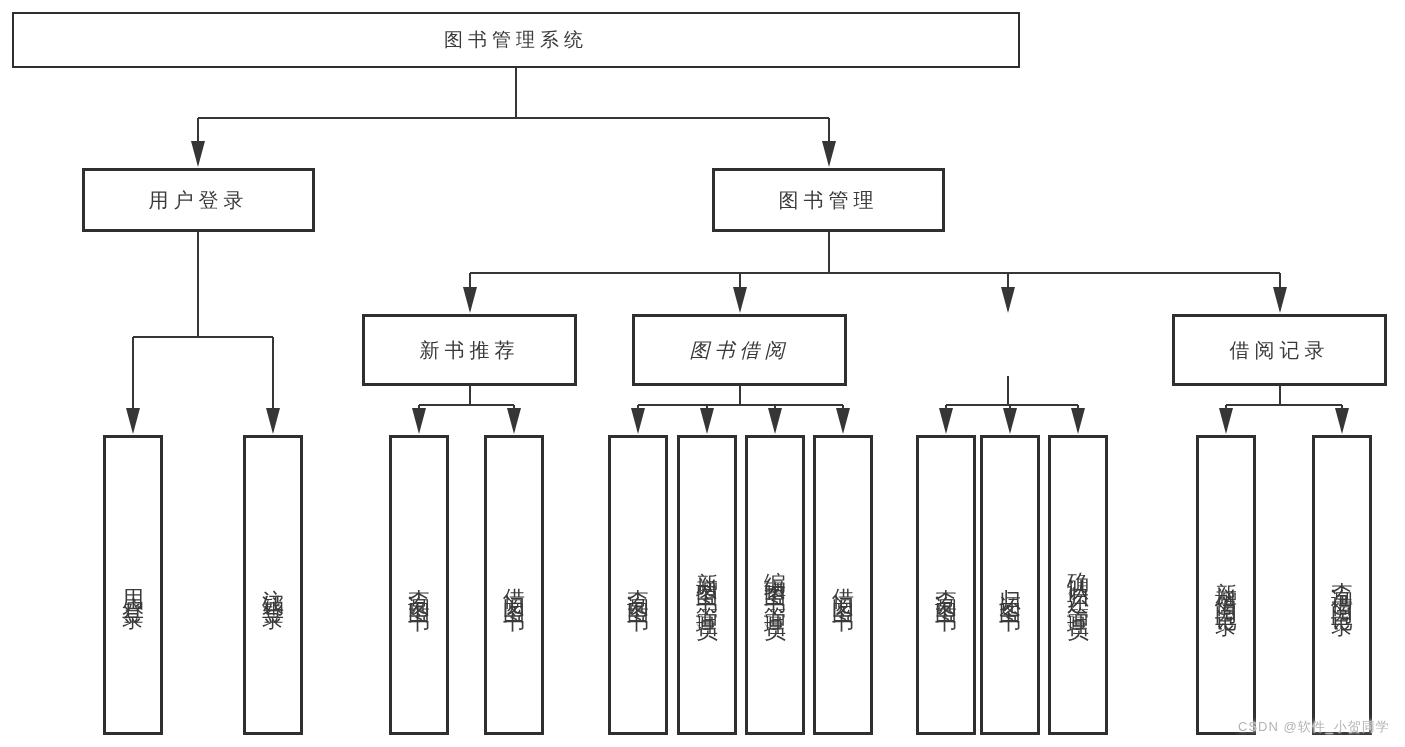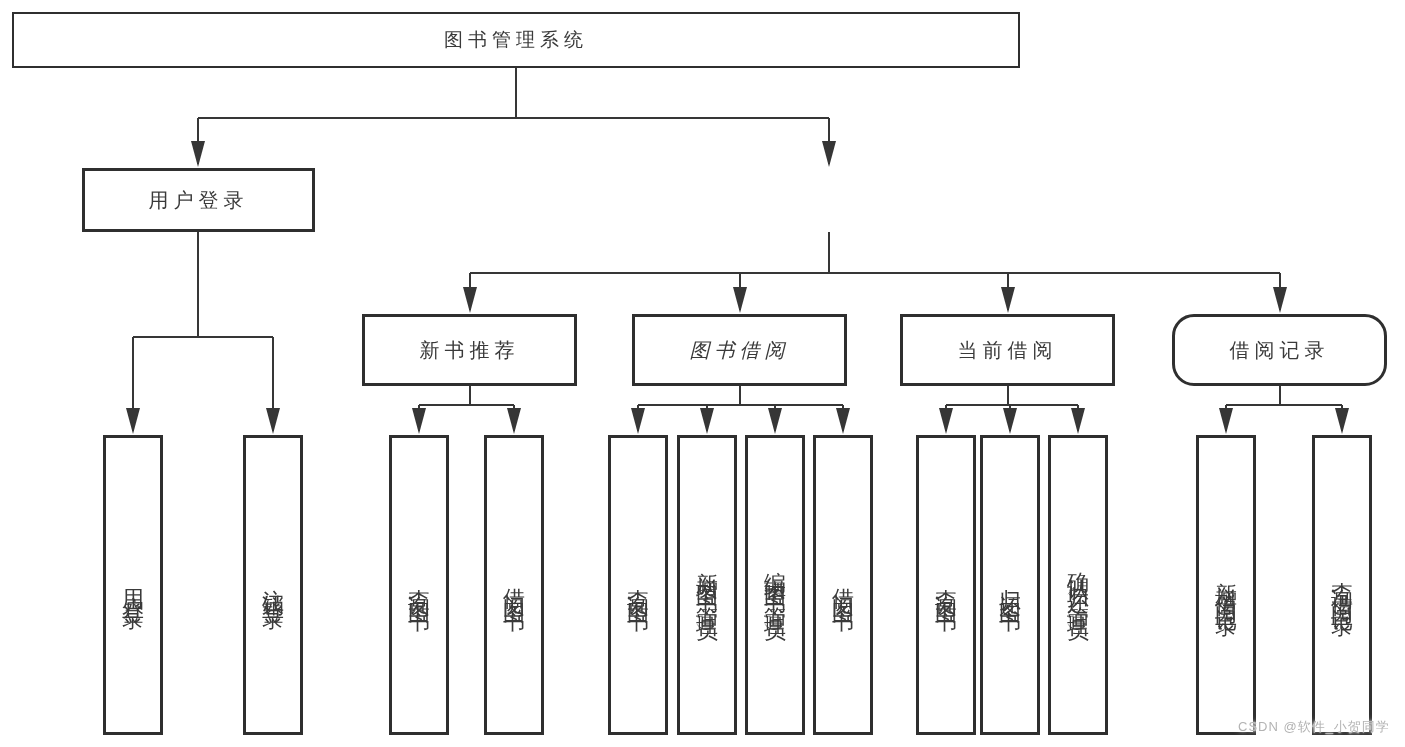--- a/index.html
+++ b/index.html
@@ -28,21 +28,21 @@
   .l2-box{
     top:168px; width:233px; height:64px;
     border:3px solid var(--border); font-size:20px; letter-spacing:5px;
   }
   .l2-user{left:82px;}
   .l2-book{left:712px;}
   .l3-box{
     top:314px; width:215px; height:72px;
     border:3px solid var(--border); font-size:20px; letter-spacing:5px;
   }
-  .l3-a{left:362px;} .l3-b{left:632px;font-style:italic;} .l3-c{left:900px;} .l3-d{left:1172px;border-radius:22px;}
+  .l3-a{left:362px;} .l3-b{left:632px;font-style:italic;} .l3-c{left:900px;} .l3-d{left:1172px;}
   .leaf{
     top:435px; width:60px; height:300px;
     border:3px solid var(--border);
   }
   .leaf span{
     writing-mode:vertical-rl; text-orientation:mixed;
     font-size:22px; letter-spacing:7px; line-height:1;
   }
   .g1-a{left:103px;} .g1-b{left:243px;}
   .g2-a{left:389px;} .g2-b{left:484px;}
@@ -96,29 +96,29 @@
     <polygon points="1335,408 1349,408 1342,434"></polygon>
   </svg>
 
   <div class="box root-box">
     <span>图书管理系统</span>
   </div>
 
   <div class="box l2-box l2-user">
     <span>用户登录</span>
   </div>
+  <div class="box l2-box l2-book">
+    <span>图书管理</span>
+  </div>
 
   <div class="box l3-box l3-a">
     <span>新书推荐</span>
   </div>
   <div class="box l3-box l3-b">
     <span>图书借阅</span>
-  </div>
-  <div class="box l3-box l3-c">
-    <span>当前借阅</span>
   </div>
   <div class="box l3-box l3-d">
     <span>借阅记录</span>
   </div>
 
   <div class="box leaf g1-a">
     <span>用户登录</span>
   </div>
   <div class="box leaf g1-b">
     <span>注销登录</span>

